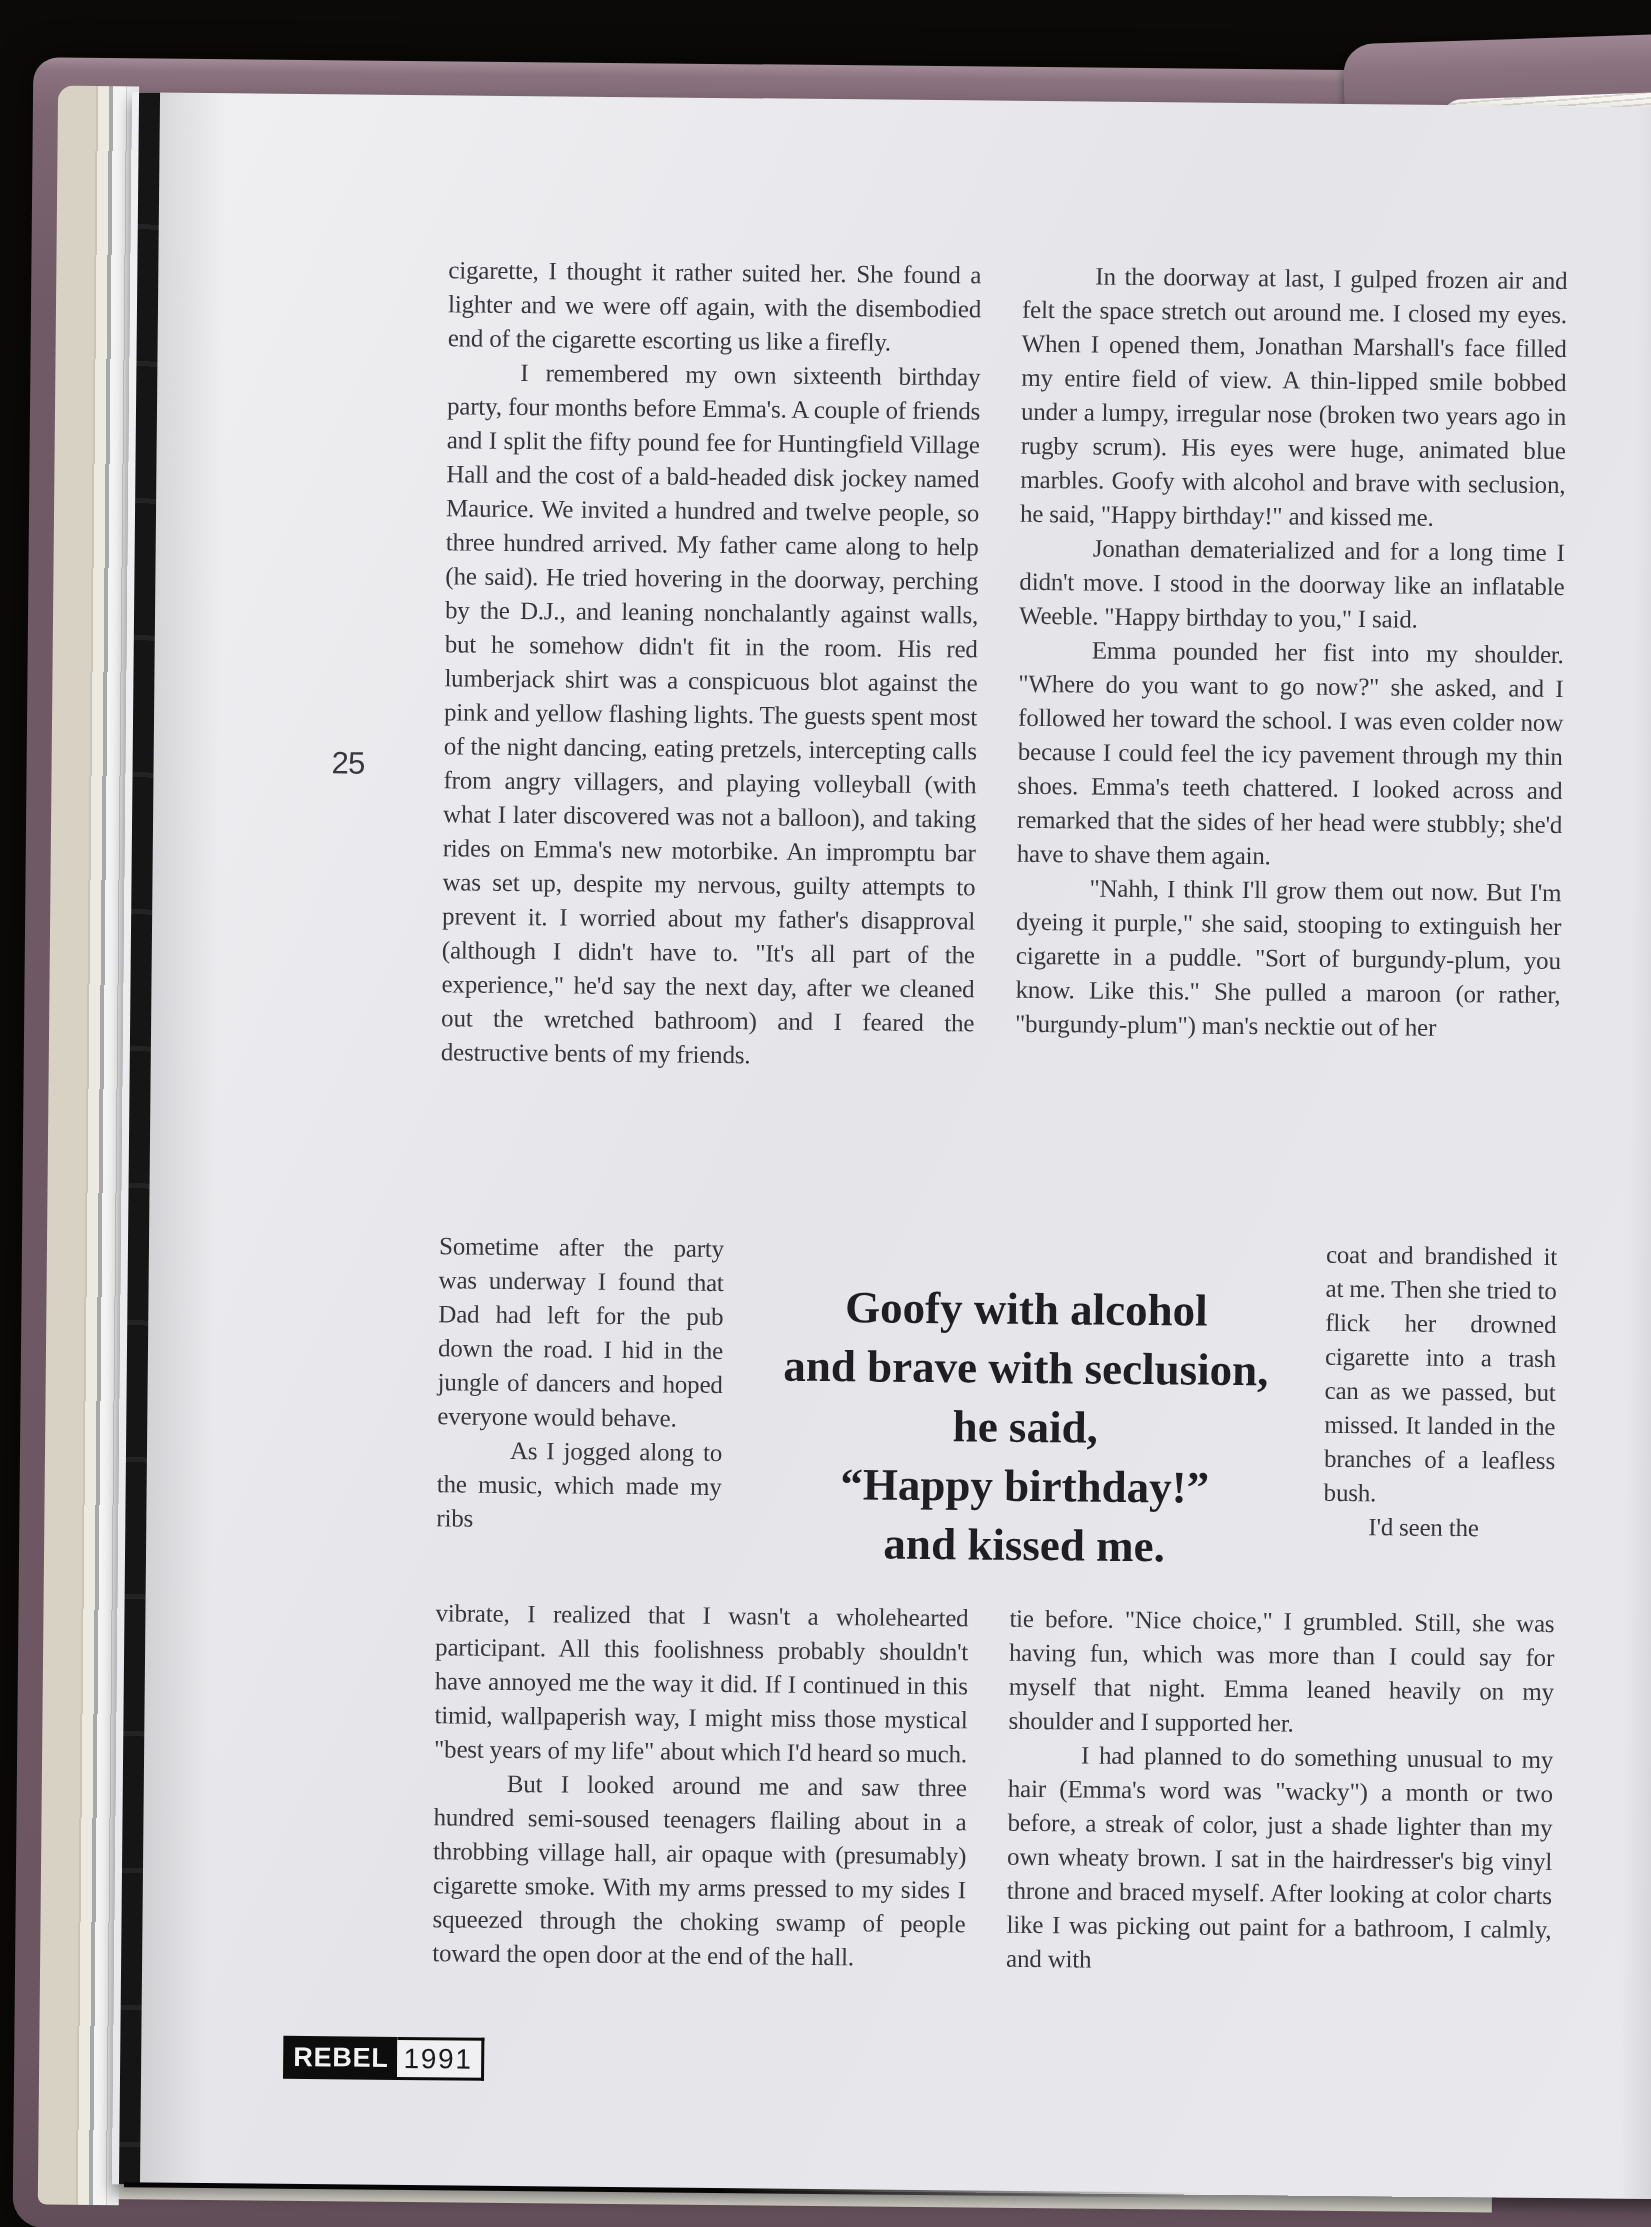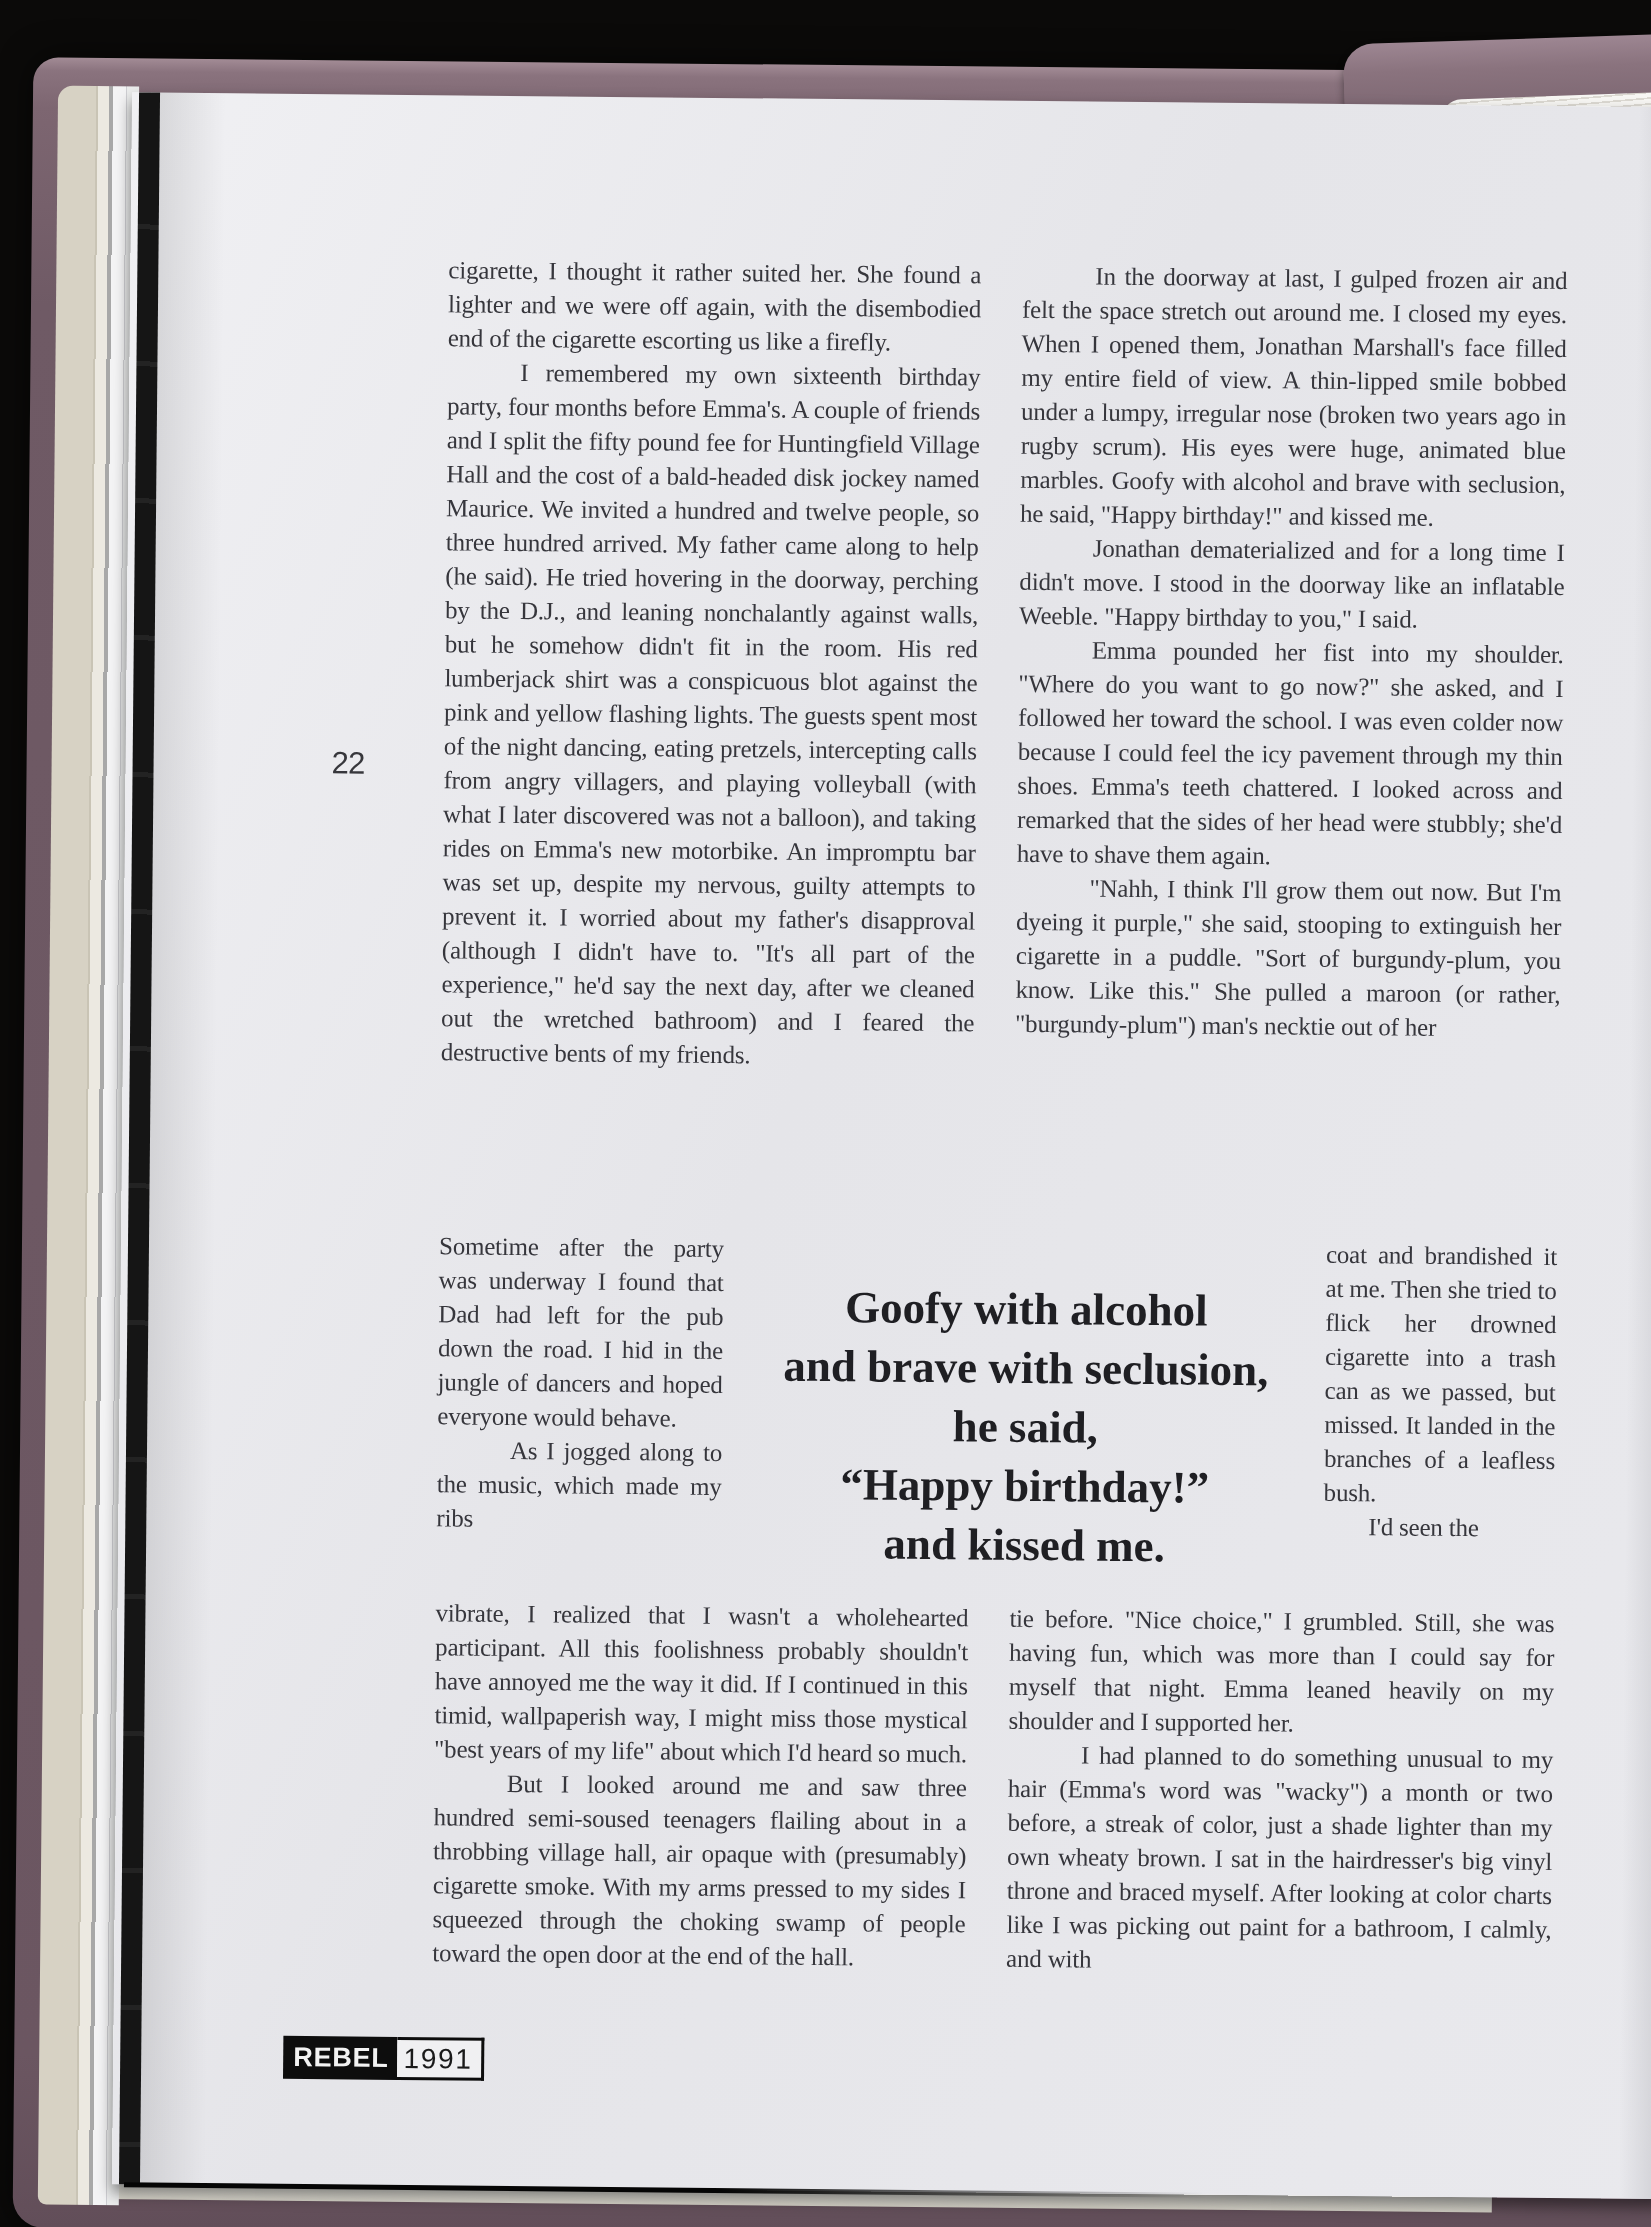--- a/index.html
+++ b/index.html
@@ -81,21 +81,21 @@
   <div class="book">
     <div class="cover"></div>
     <div class="fold"></div>
     <div class="fore-top"></div>
     <div class="stack"></div>
     <div class="under-edges"></div>
 
     <div class="page">
       <div class="gutter"></div>
 
-      <div class="pagenum">22</div>
+      <div class="pagenum">25</div>
 
       <div class="col colLA">
         <p>cigarette, I thought it rather suited her. She found a lighter and we were off again, with the disembodied end of the cigarette escorting us like a firefly.</p>
         <p class="ind">I remembered my own sixteenth birthday party, four months before Emma's. A couple of friends and I split the fifty pound fee for Huntingfield Village Hall and the cost of a bald-headed disk jockey named Maurice. We invited a hundred and twelve people, so three hundred arrived. My father came along to help (he said). He tried hovering in the doorway, perching by the D.J., and leaning nonchalantly against walls, but he somehow didn't fit in the room. His red lumberjack shirt was a conspicuous blot against the pink and yellow flashing lights. The guests spent most of the night dancing, eating pretzels, intercepting calls from angry villagers, and playing volleyball (with what I later discovered was not a balloon), and taking rides on Emma's new motorbike. An impromptu bar was set up, despite my nervous, guilty attempts to prevent it. I worried about my father's disapproval (although I didn't have to. "It's all part of the experience," he'd say the next day, after we cleaned out the wretched bathroom) and I feared the destructive bents of my friends.</p>
       </div>
       <div class="col colLB">
         <p>Sometime after the party was underway I found that Dad had left for the pub down the road. I hid in the jungle of dancers and hoped everyone would behave.</p>
         <p class="ind">As I jogged along to the music, which made my ribs</p>
       </div>
       <div class="col colLC">

